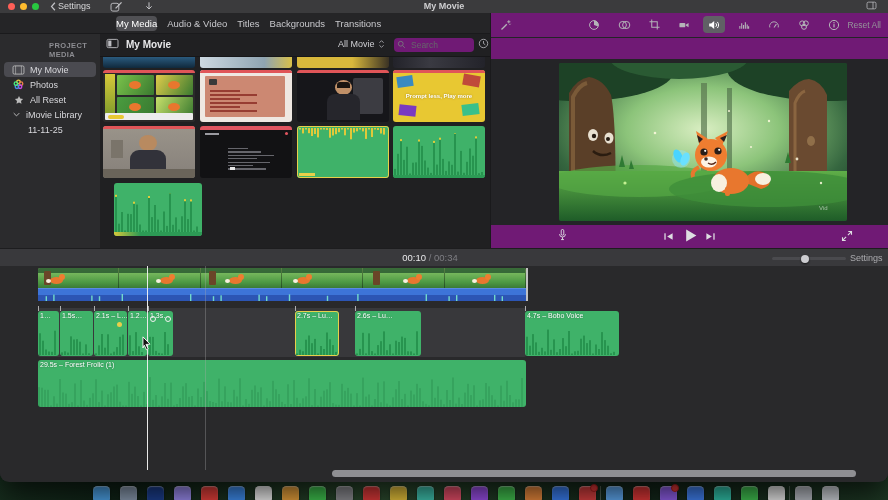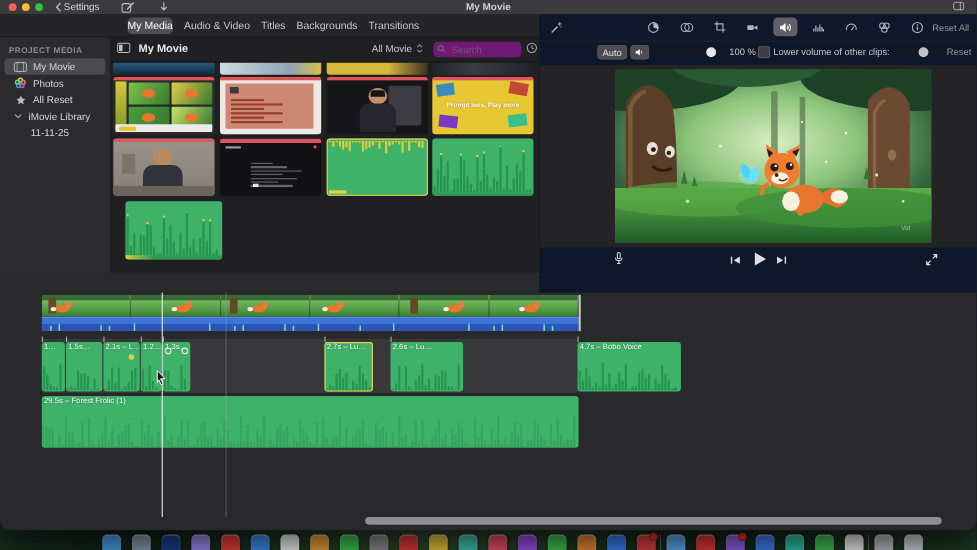--- a/index.html
+++ b/index.html
@@ -21,34 +21,34 @@
   .tl-dot{position:absolute;top:3px;width:7px;height:7px;border-radius:50%;}
   .tb-text{position:absolute;top:1px;line-height:11px;}
   .win-title{left:0;width:888px;text-align:center;font-weight:bold;color:#cfcfd1;}
   .tb-icon{position:absolute;top:1px;color:#c2c2c6;}
   .tabbar{left:0;top:13px;width:490px;height:21px;background:#252527;border-bottom:1px solid #1a1a1c;
     display:flex;align-items:center;padding-left:116px;box-sizing:border-box;gap:10px;}
   .tab{font-size:9.5px;color:#c9c9cd;padding:2px 0;border-radius:4px;white-space:nowrap;}
   .tab.active{background:#505054;color:#fff;}
   .sidebar{left:0;top:34px;width:100px;height:214px;background:#2b2b2d;border-right:1px solid #19191b;
     color:#d8d8dc;font-size:9px;}
-  .sb-header{color:#8d8d92;font-size:7.5px;font-weight:bold;letter-spacing:.4px;padding:7px 0 3px 8px;}
+  .sb-header{color:#8d8d92;font-size:7.5px;font-weight:bold;letter-spacing:.4px;padding:7px 0 3px 8px;margin-left:41px;}
   .sb-item{display:flex;align-items:center;gap:5px;height:15px;padding-left:8px;margin:0 4px;border-radius:4px;}
   .sb-item.selected{background:#4a4a50;}
   .sb-icon{width:13px;height:11px;display:inline-flex;align-items:center;justify-content:center;color:#bbb;}
   .media{left:100px;top:34px;width:390px;height:214px;background:#202022;}
   .media-header{position:absolute;left:0;top:0;width:390px;height:22px;border-bottom:1px solid #161618;}
   .media-title{position:absolute;left:26px;top:5px;font-size:10px;font-weight:bold;color:#e8e8ea;}
   .filter{position:absolute;left:238px;top:5px;font-size:9px;color:#cfcfd3;display:flex;gap:3px;align-items:center;}
   .searchbox{position:absolute;left:294px;top:3.5px;width:80px;height:14px;background:#701a75;border-radius:4px;}
   .searchbox input{position:absolute;left:15px;top:1px;width:62px;height:11px;background:transparent;border:none;outline:none;
     color:#bbb;font-size:8.5px;font-family:"Liberation Sans",sans-serif;}
   .searchbox input::placeholder{color:#66666b;}
   .thumb{position:absolute;border-radius:3px;overflow:hidden;background:#333;}
-  .inspector{left:490px;top:13px;width:398px;height:285px;background:#0f172a;border-left:1px solid #1a1a1c;}
+  .inspector{left:490px;top:13px;width:398px;height:285px;background:#701a75;border-left:1px solid #1a1a1c;}
   .insp-toolbar{position:absolute;left:0;top:0;width:398px;height:24px;border-bottom:1px solid #242426;}
   .insp-icon{position:absolute;top:3px;width:22px;height:17px;display:flex;align-items:center;justify-content:center;
     color:#b4b4b8;border-radius:4px;}
   .insp-icon.active{background:#606065;color:#fff;}
   .gray-label{color:#96969b;font-size:8.5px;}
   .vol-row{position:absolute;left:0;top:24px;width:398px;height:22px;}
   .pill{position:absolute;background:#4b4b50;border-radius:3.5px;color:#e0e0e4;font-size:8.5px;
     display:flex;align-items:center;justify-content:center;box-shadow:inset 0 0 0 .5px #5c5c61;}
   .slider-track{position:absolute;height:3px;border-radius:2px;background:#18181a;}
   .slider-thumb{position:absolute;width:9px;height:9px;border-radius:50%;background:#e6e6ea;top:-3px;
@@ -481,39 +481,20 @@
                 <circle cx="6" cy="7.8" r="2.5" fill="none" stroke="currentColor"></circle>
               </svg>
             </span><span class="insp-icon" style="left: 332px;">
               <svg width="12" height="12" viewBox="0 0 12 12">
                 <circle cx="6" cy="6" r="4.6" fill="none" stroke="currentColor"></circle>
                 <rect x="5.4" y="5.1" width="1.2" height="3.3" fill="currentColor"></rect>
                 <rect x="5.4" y="3.1" width="1.2" height="1.2" fill="currentColor"></rect>
               </svg>
             </span></span>
         <span class="gray-label abs" style="right:8px;top:7px;">Reset All</span>
-      </div>
-      <div class="vol-row">
-        <span class="pill" style="left:52px;top:4px;width:27px;height:13px;">Auto</span>
-        <span class="pill" style="left:82px;top:4px;width:17px;height:13px;color:#fff;" id="icon-speaker-sm">
-            <svg width="9" height="9" viewBox="0 0 12 12">
-              <path d="M1.2 4.4h2L6.2 2v8L3.2 7.6h-2z" fill="currentColor"></path>
-              <path d="M7.8 4.2a2.6 2.6 0 0 1 0 3.6" stroke="currentColor" fill="none"></path>
-            </svg>
-          </span>
-        <span class="slider-track" style="left:104px;top:9px;width:62px;">
-          <span class="slider-thumb" id="vol-thumb" style="left: 46.84px;"></span>
-        </span>
-        <span class="abs gray-label" style="left:172px;top:5px;color:#c8c8cc;">100 %</span>
-        <span class="checkbox" style="left:198px;top:5px;"></span>
-        <span class="abs" style="left:212px;top:5px;font-size:8.5px;color:#c6c6ca;">Lower volume of other clips:</span>
-        <span class="slider-track" style="left:324px;top:9px;width:44px;">
-          <span class="slider-thumb" id="lower-thumb" style="background: rgb(194, 194, 198); left: 20.2px;"></span>
-        </span>
-        <span class="gray-label abs" style="right:6px;top:5px;">Reset</span>
       </div>
       <div class="viewer">
         <div class="abs" style="left:68px;top:4px;width:288px;height:158px;border-radius:2px;overflow:hidden;" id="viewer-canvas">
 <svg width="288" height="158" viewBox="0 0 288 158">
  <defs>
                 <radialGradient id="sky" cx="50%" cy="42%" r="70%">
   <stop offset="0%" stop-color="#d9eec2"></stop>
                   <stop offset="38%" stop-color="#8cc47a"></stop>
   <stop offset="75%" stop-color="#35663f"></stop>
                   <stop offset="100%" stop-color="#1c3d28"></stop>
@@ -604,20 +585,30 @@
             </svg>
           </span>
         <span class="tr-btn" style="left:350px;top:5px;" id="icon-expand">
             <svg width="12" height="12" viewBox="0 0 12 12">
               <path d="M7.3 1.5h3.2v3.2M4.7 10.5H1.5V7.3M10.2 1.8L6.9 5.1M1.8 10.2l3.3-3.3" fill="none" stroke="currentColor" stroke-width="1.1"></path>
             </svg>
           </span>
       </div>
     </div>
 
+    <div class="tl-toolbar abs">
+      <span class="time-display">
+        <span>00:10</span>
+        <span class="time-total"> <span>/</span> <span>00:34</span></span>
+      </span>
+      <span class="slider-track" style="left:772px;top:8px;width:74px;background:#4a4a4e;">
+        <span class="slider-thumb" id="zoom-thumb" style="width: 8px; height: 8px; top: -2.5px; background: rgb(205, 205, 209); left: 29.3px;"></span>
+      </span>
+      <span class="abs" style="left:850px;top:4px;font-size:9px;color:#ababaf;">Settings</span>
+    </div>
 
     <div class="timeline abs" id="timeline">
       <div class="lane"></div>
       <div class="filmstrip" id="filmstrip">
           <div style="flex: 1 1 0%; position: relative; border-right: 1px solid rgba(0, 0, 0, 0.35); overflow: hidden; background: linear-gradient(rgb(140, 200, 106), rgb(78, 154, 68) 70%, rgb(58, 122, 54));">
             <div style="position:absolute;left:0;top:0;right:0;height:5px;background:#2a5a30;opacity:.85"></div>
   <div style="position:absolute;left:6px;top:3px;width:7px;height:14px;background:#6a4528;border-radius:1px"></div>
   <div style="position:absolute;left:12px;top:9px;width:13px;height:7px;border-radius:50%;background:#e8772e"></div>
   <div style="position:absolute;left:21px;top:6px;width:6px;height:6px;border-radius:50%;background:#ef7d30"></div>
   <div style="position:absolute;left:8px;top:11px;width:5px;height:4px;border-radius:50%;background:#f8f0e0"></div>

